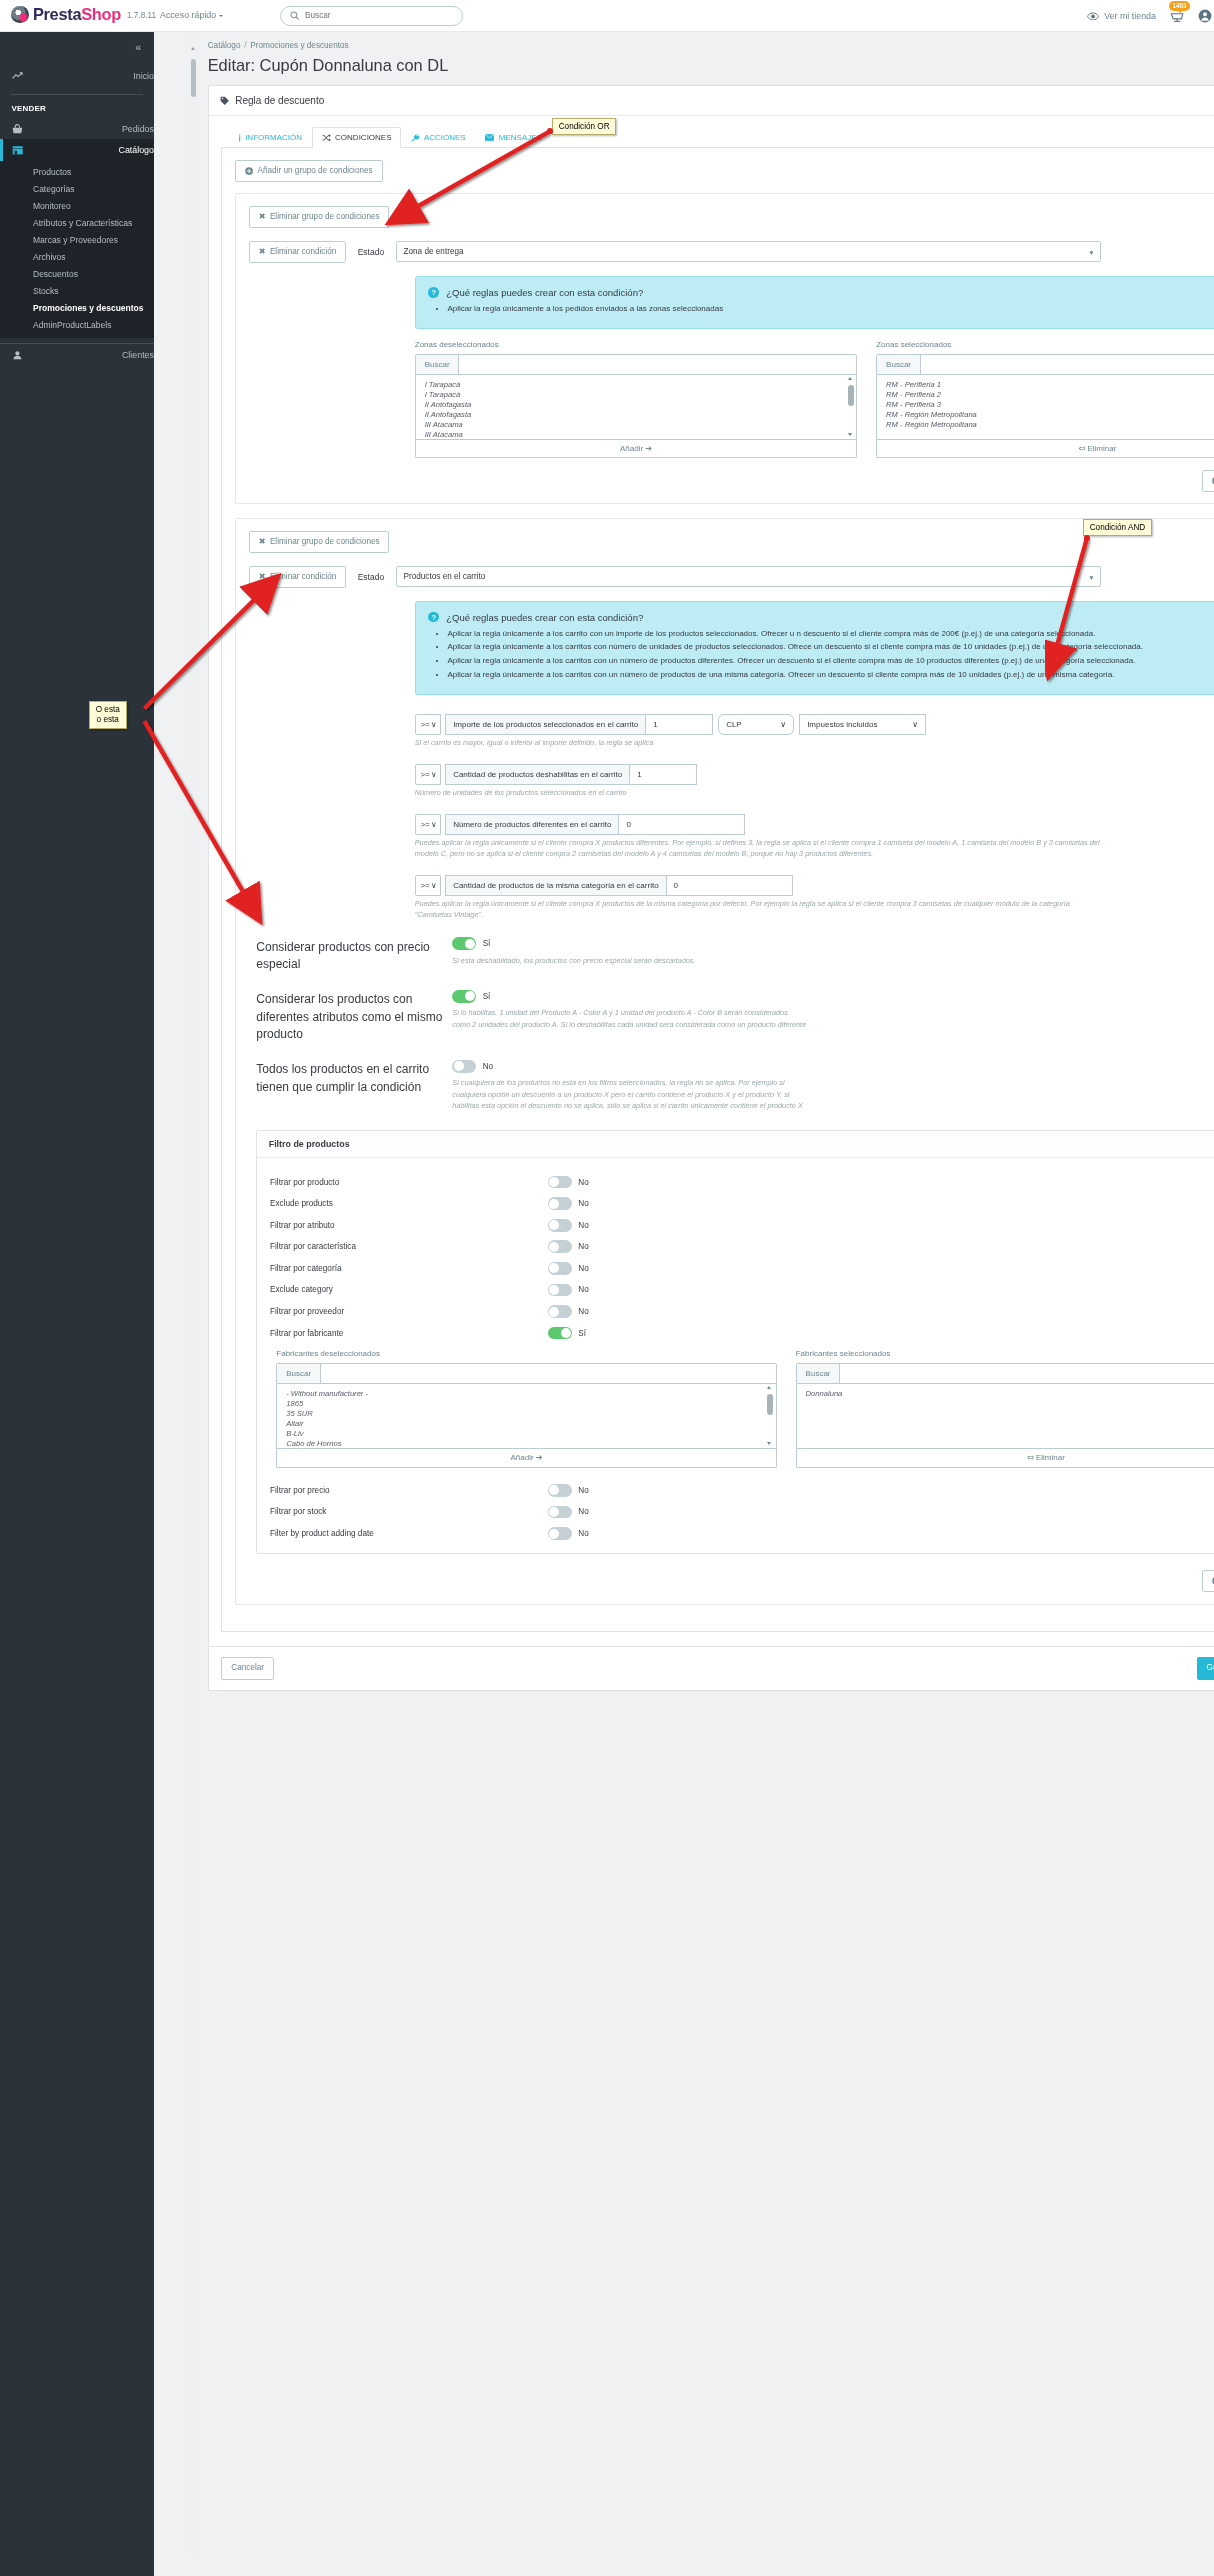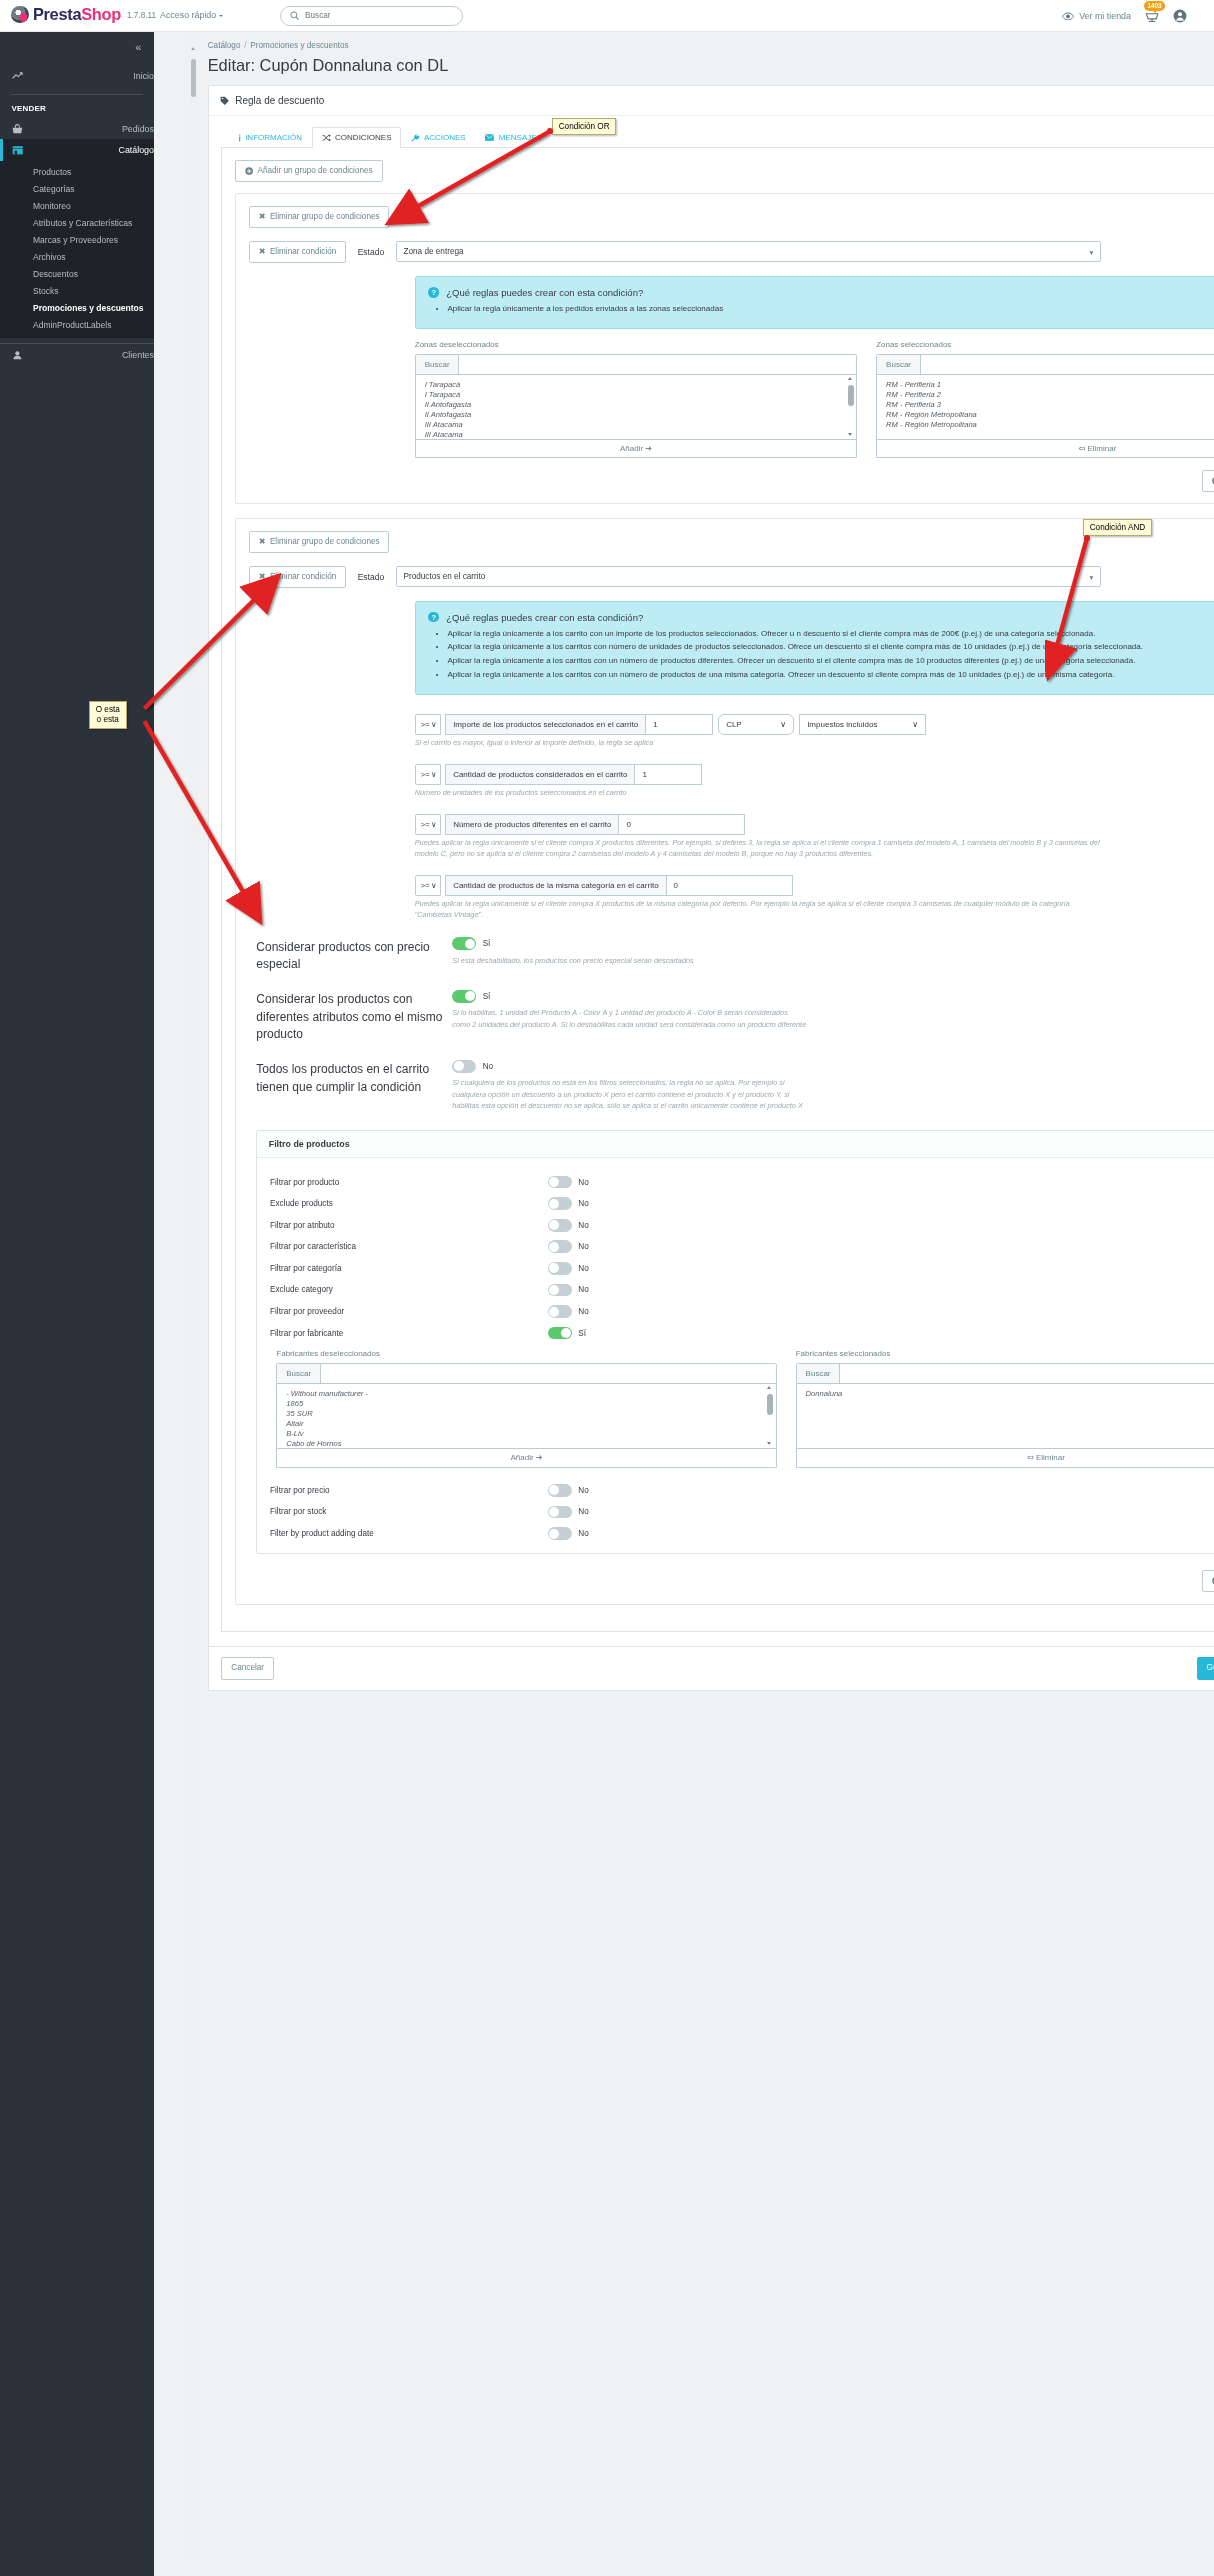--- a/index.html
+++ b/index.html
@@ -33,21 +33,21 @@
   .ps-ver{ position:absolute; left:127px; top:11.4px; font-size:8.2px; color:#6c868e;}
   .quick{ position:absolute; left:160px; top:10px; font-size:8.9px; color:#6c868e; cursor:pointer;}
   .caret-d{ display:inline-block; width:0;height:0;border-left:2.5px solid transparent;border-right:2.5px solid transparent;border-top:2.5px solid #6c868e; margin-left:3.2px; vertical-align:middle;}
   .searchbox{
     position:absolute; left:280px; top:5.7px; width:183px; height:20px;
     border:0.6px solid #bbcdd2; border-radius:10px; background:#fff;
     display:flex; align-items:center; padding:0 8.9px; gap:5.7px;
   }
   .searchbox svg{ flex:0 0 auto;}
   .searchbox input{ border:0; outline:0; width:100%; font-size:8.2px; color:#6c868e; font-family:inherit; background:transparent;}
-  .hdr-right{ position:absolute; right:28px; top:0; height:32px; display:flex; align-items:center; gap:14px;}
+  .hdr-right{ position:absolute; right:3px; top:0; height:32px; display:flex; align-items:center; gap:14px;}
   .hdr-item{ display:flex; align-items:center; gap:5px; color:#6c868e; font-size:8.9px; cursor:pointer;}
   .cart-wrap{ position:relative; padding-top:2.5px;}
   .cart-badge{
     position:absolute; top:-6.3px; left:-1.3px; background:#f6a01a; color:#fff;
     font-size:6.3px; font-weight:bold; border-radius:5.7px; padding:0.6px 3.8px; line-height:8.2px;
   }
   .cart-badge:after{ content:""; position:absolute; left:8.2px; bottom:-2.5px; border-left:3.2px solid transparent; border-right:3.2px solid transparent; border-top:3.2px solid #f6a01a;}
 
   
   .sidebar{
@@ -523,21 +523,21 @@
               <div class="hint">Si el carrito es mayor, igual o inferior al importe definido, la regla se aplica</div>
             </div>
 
             
             <div style="margin-left:166px; margin-top:15px;">
               <div class="rule-row">
                 <div class="op-sel">
                     <span>&gt;=</span>
                     <span>∨</span>
                   </div>
-                <div class="rl-label">Cantidad de productos considerados en el carrito</div>
+                <div class="rl-label">Cantidad de productos deshabilitas en el carrito</div>
                 <div class="rl-input" style="width:68px;">
                     <span>1</span>
                   </div>
               </div>
               <div class="hint">Número de unidades de los productos seleccionados en el carrito</div>
             </div>
 
             
             <div style="margin-left:166px; margin-top:15px;">
               <div class="rule-row">

